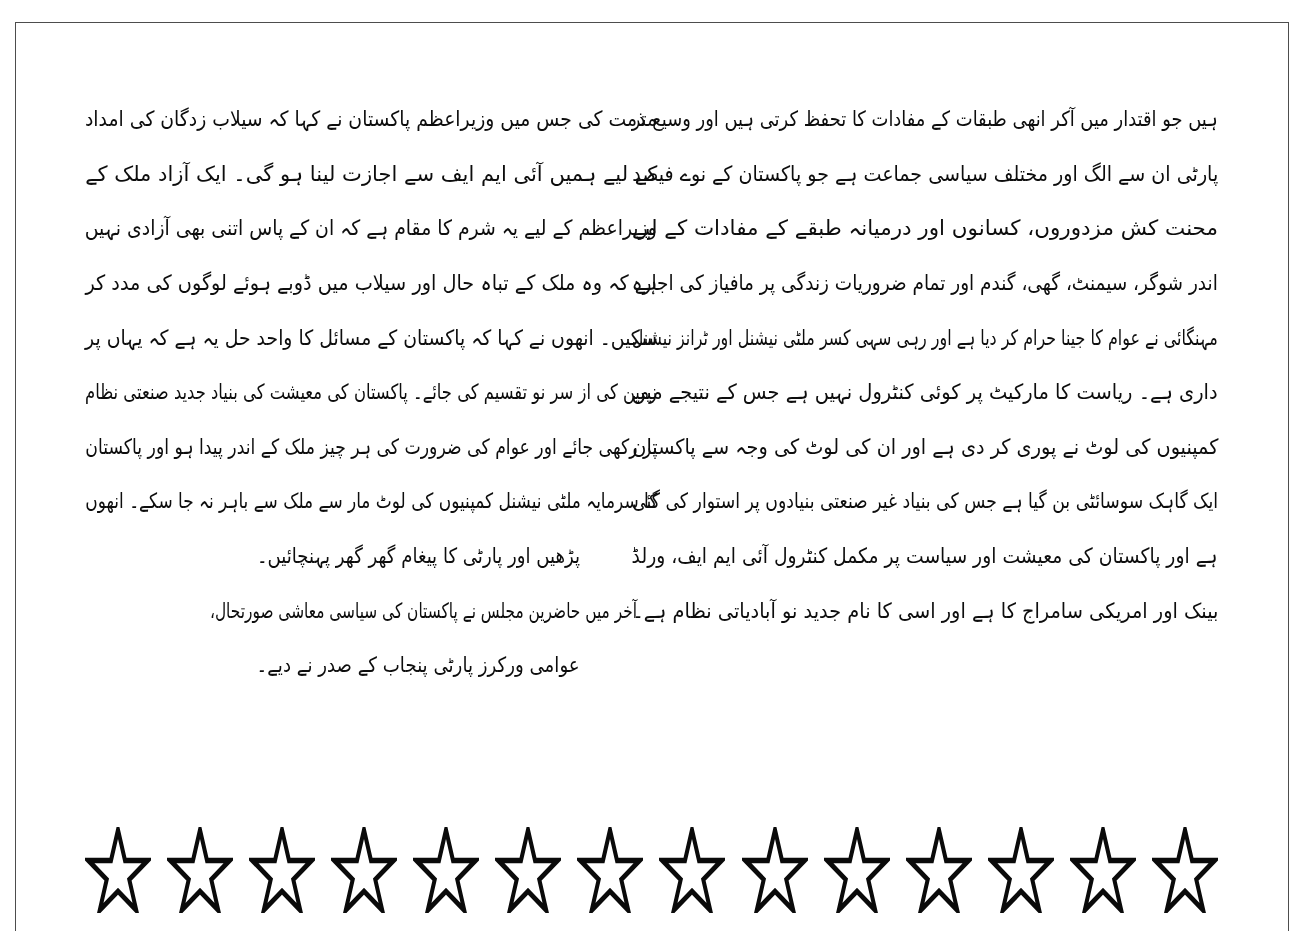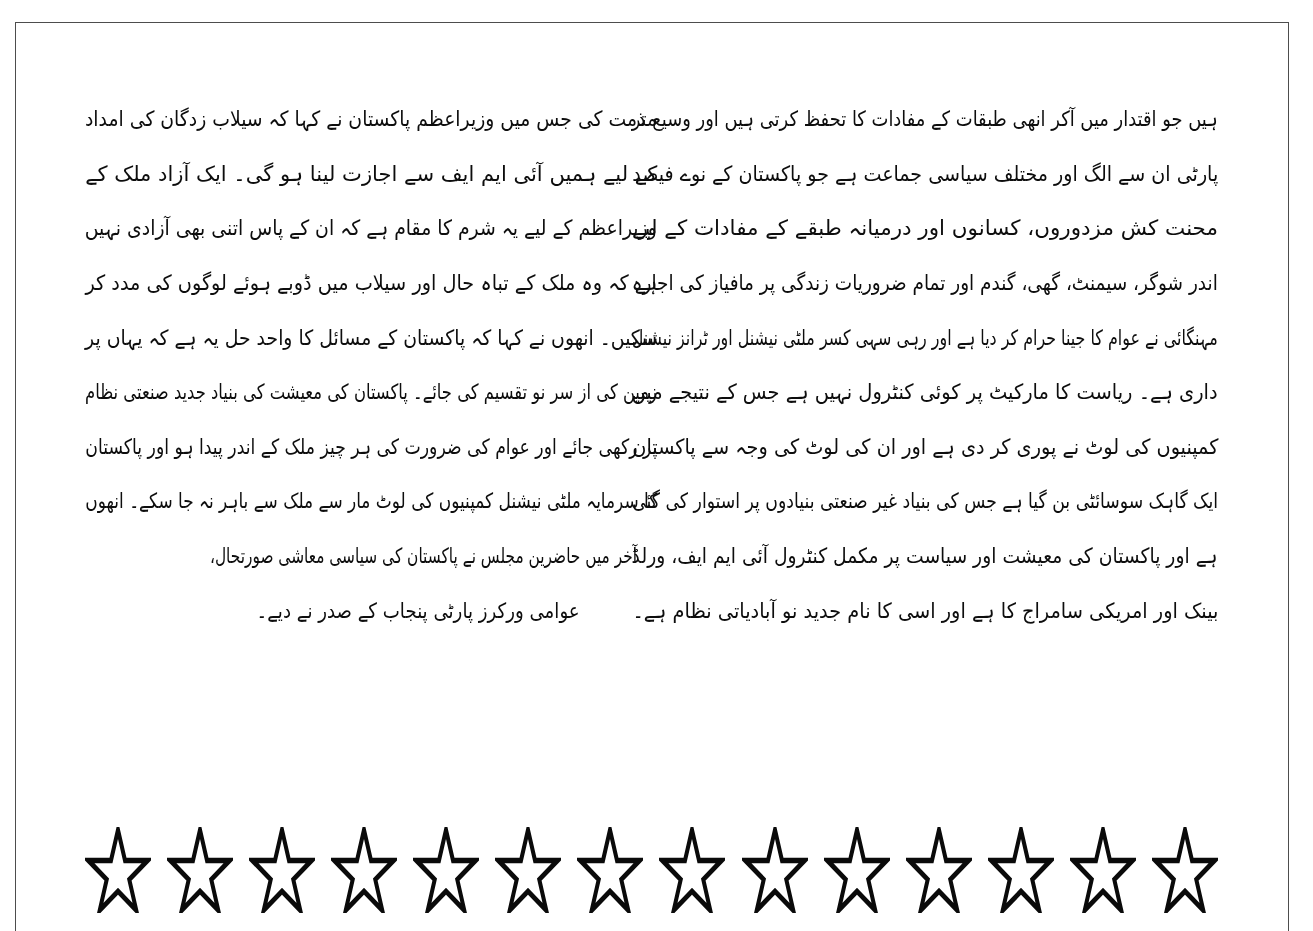--- a/index.html
+++ b/index.html
@@ -113,20 +113,23 @@
       </div>
     <div class="ln">
         <span class="lt" style="transform: scaleX(0.780338);">زمین کی از سر نو تقسیم کی جائے۔ پاکستان کی معیشت کی بنیاد جدید صنعتی نظام</span>
       </div>
     <div class="ln">
         <span class="lt" style="transform: scaleX(0.821507);">پر رکھی جائے اور عوام کی ضرورت کی ہر چیز ملک کے اندر پیدا ہو اور پاکستان</span>
       </div>
     <div class="ln">
         <span class="lt" style="transform: scaleX(0.807535);">کا سرمایہ ملٹی نیشنل کمپنیوں کی لوٹ مار سے ملک سے باہر نہ جا سکے۔ انھوں</span>
       </div>
+    <div class="ln end-l">
+        <span class="lt" style="transform: scaleX(0.861405);">پڑھیں اور پارٹی کا پیغام گھر گھر پہنچائیں۔</span>
+      </div>
     <div class="ln ps-l11">
         <span class="lt" style="transform: scaleX(0.732458);">آخر میں حاضرین مجلس نے پاکستان کی سیاسی معاشی صورتحال،</span>
       </div>
     <div class="ln end-l">
         <span class="lt" style="transform: scaleX(0.864575);">عوامی ورکرز پارٹی پنجاب کے صدر نے دیے۔</span>
       </div>
   </div>
 
   <div id="stars">
       <svg class="star" viewBox="0 0 100 91" preserveAspectRatio="none">

